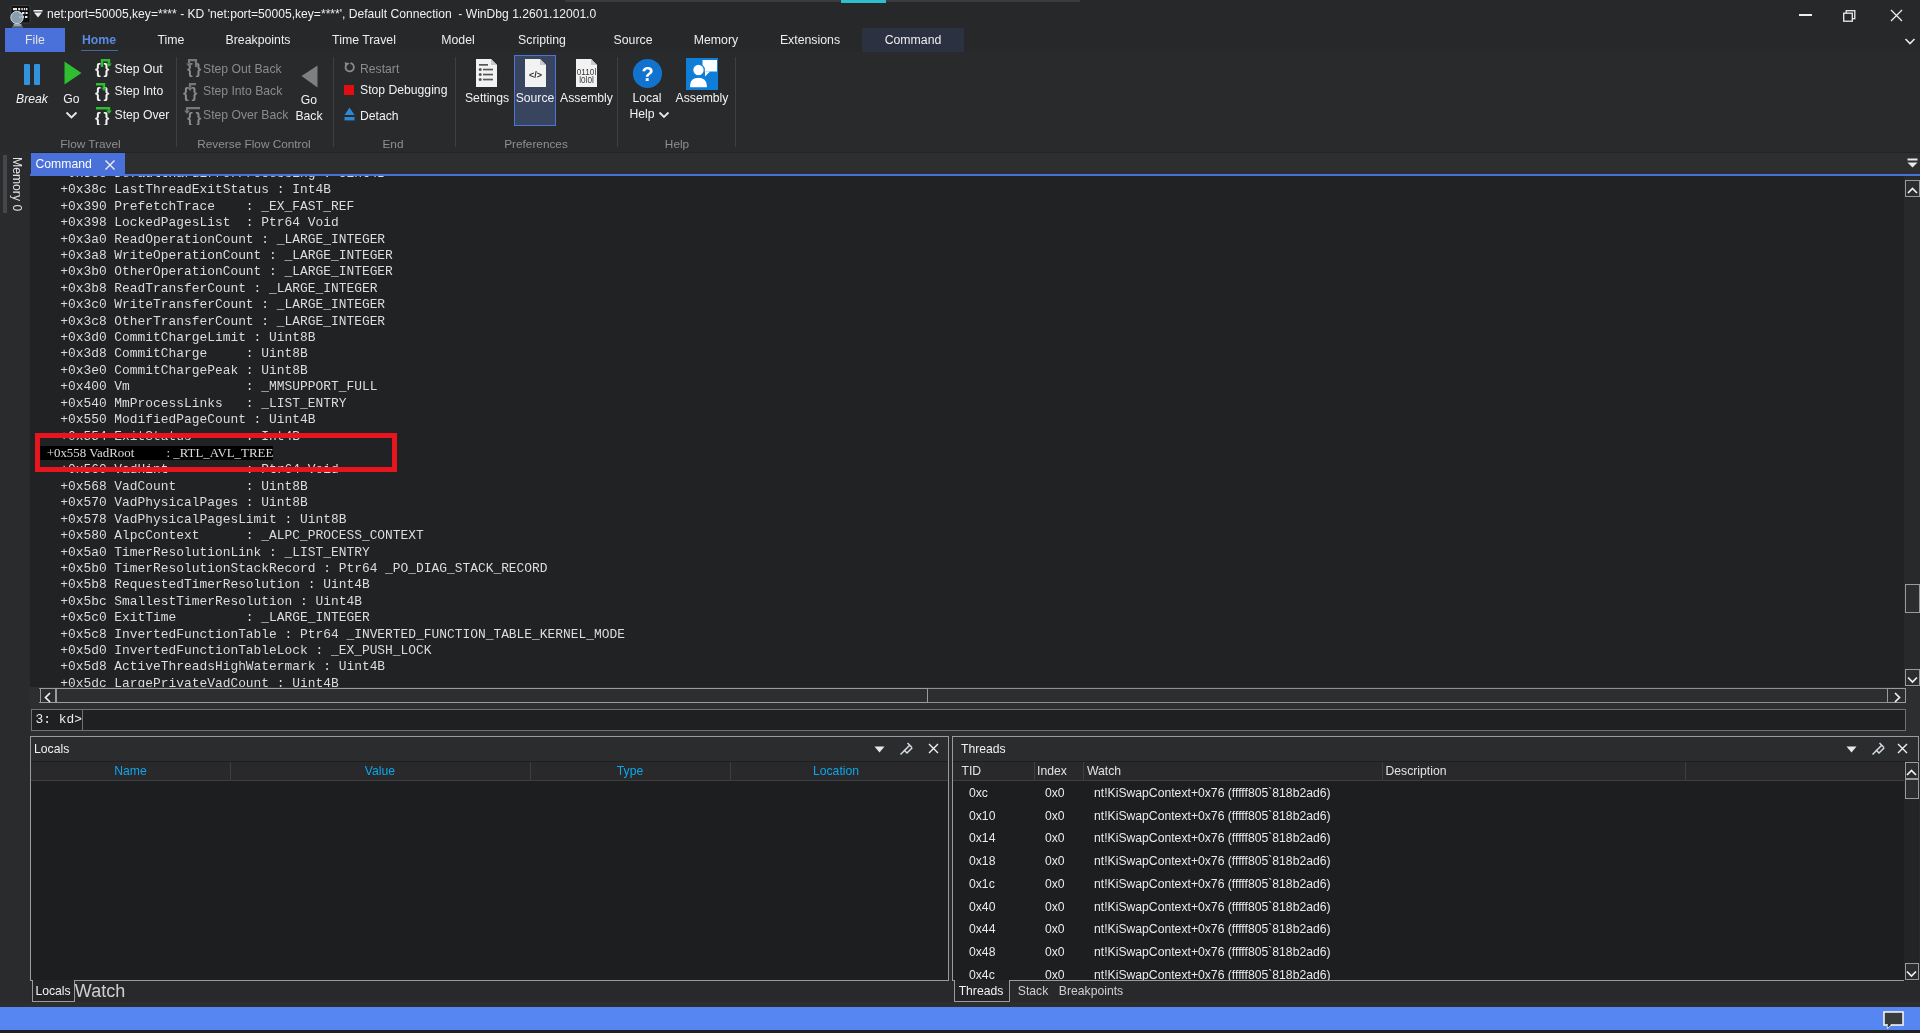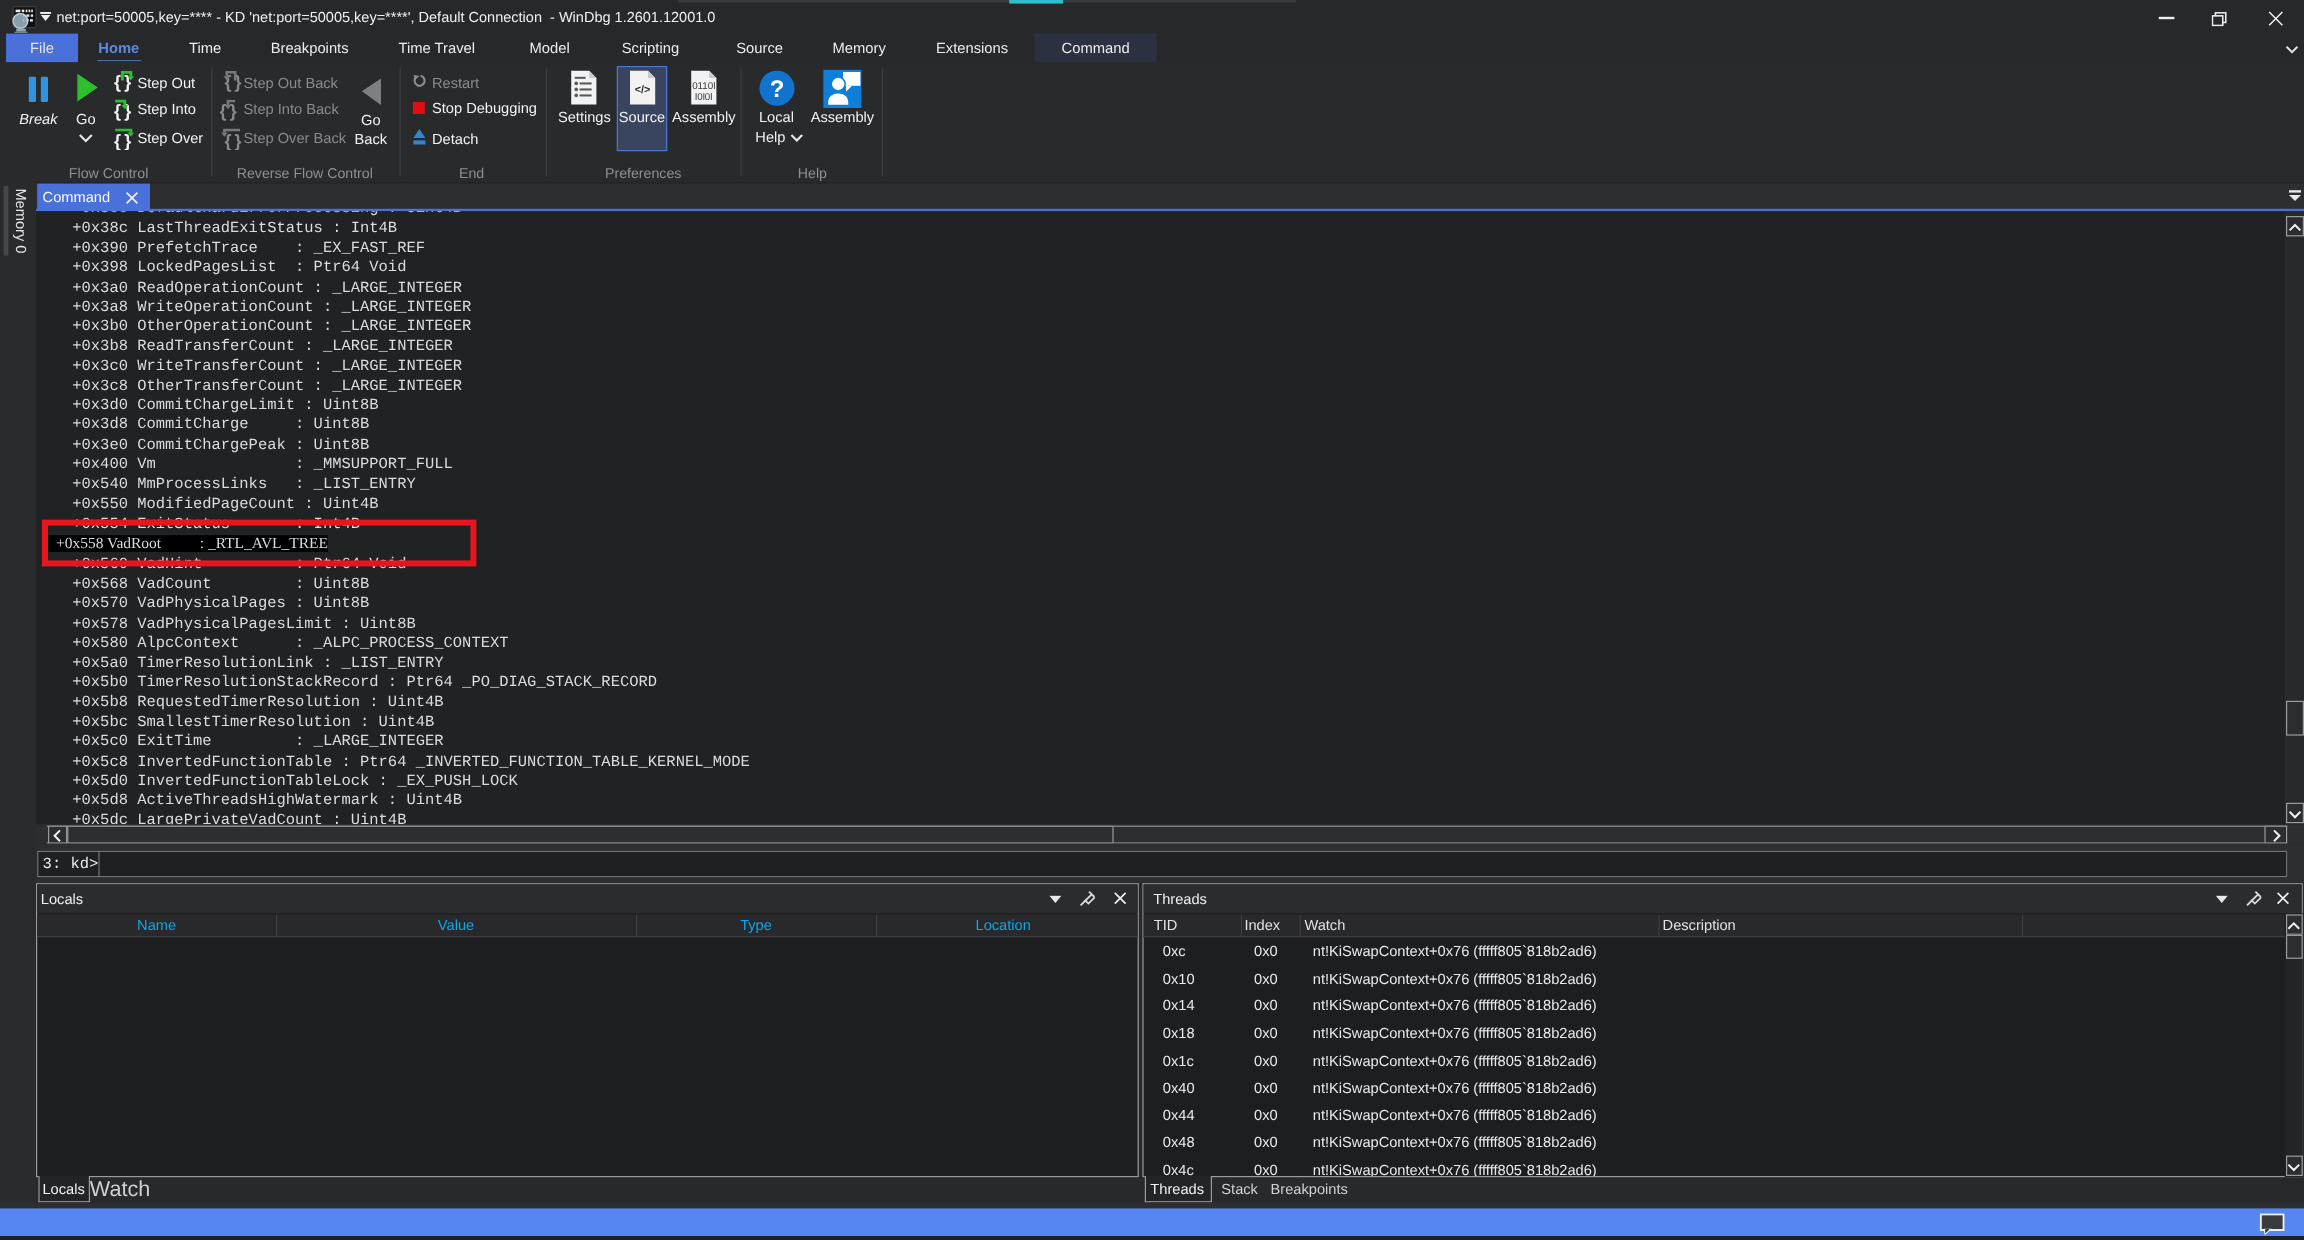--- a/index.html
+++ b/index.html
@@ -114,21 +114,21 @@
   <polygon points="6.2,4.5 11.8,4.5 9,8" fill="#2fbe2f"></polygon>
 </svg>
 <div class="lbl" style="left:114.5px;top:84px;">Step Into</div>
 <svg class="a" style="left:95px;top:107px;" width="20" height="18" viewBox="0 0 20 18">
   <text x="0" y="15.5" font-family="Liberation Sans" font-size="15" font-weight="600" fill="#f2f2f2">{</text>
   <text x="8.5" y="15.5" font-family="Liberation Sans" font-size="15" font-weight="600" fill="#f2f2f2">}</text>
   <path d="M1,1.2 L14,1.2 L14,3.5" stroke="#2fbe2f" stroke-width="2.4" fill="none"></path>
   <polygon points="11.2,3.5 16.8,3.5 14,7" fill="#2fbe2f"></polygon>
 </svg>
 <div class="lbl" style="left:114.5px;top:108px;">Step Over</div>
-<div class="glbl" style="left:90.5px;top:136.5px;">Flow Control</div>
+<div class="glbl" style="left:90.5px;top:136.5px;">Flow Travel</div>
 
 <svg class="a" style="left:183px;top:59px;" width="20" height="18" viewBox="0 0 20 18">
   <text x="4" y="14.5" font-family="Liberation Sans" font-size="15" font-weight="600" fill="#8a8b8d">{</text>
   <text x="12.5" y="14.5" font-family="Liberation Sans" font-size="15" font-weight="600" fill="#8a8b8d">}</text>
   <path d="M13,8 L13,1.2 L6,1.2 L6,4.5" stroke="#77787a" stroke-width="2.2" fill="none"></path>
   <polygon points="3.2,4.5 8.8,4.5 6,8" fill="#77787a"></polygon>
 </svg>
 <div class="lbl gray" style="left:203px;top:61.5px;">Step Out Back</div>
 <svg class="a" style="left:183px;top:83px;" width="20" height="18" viewBox="0 0 20 18">
   <text x="0" y="14.5" font-family="Liberation Sans" font-size="15" font-weight="600" fill="#8a8b8d">{</text>

